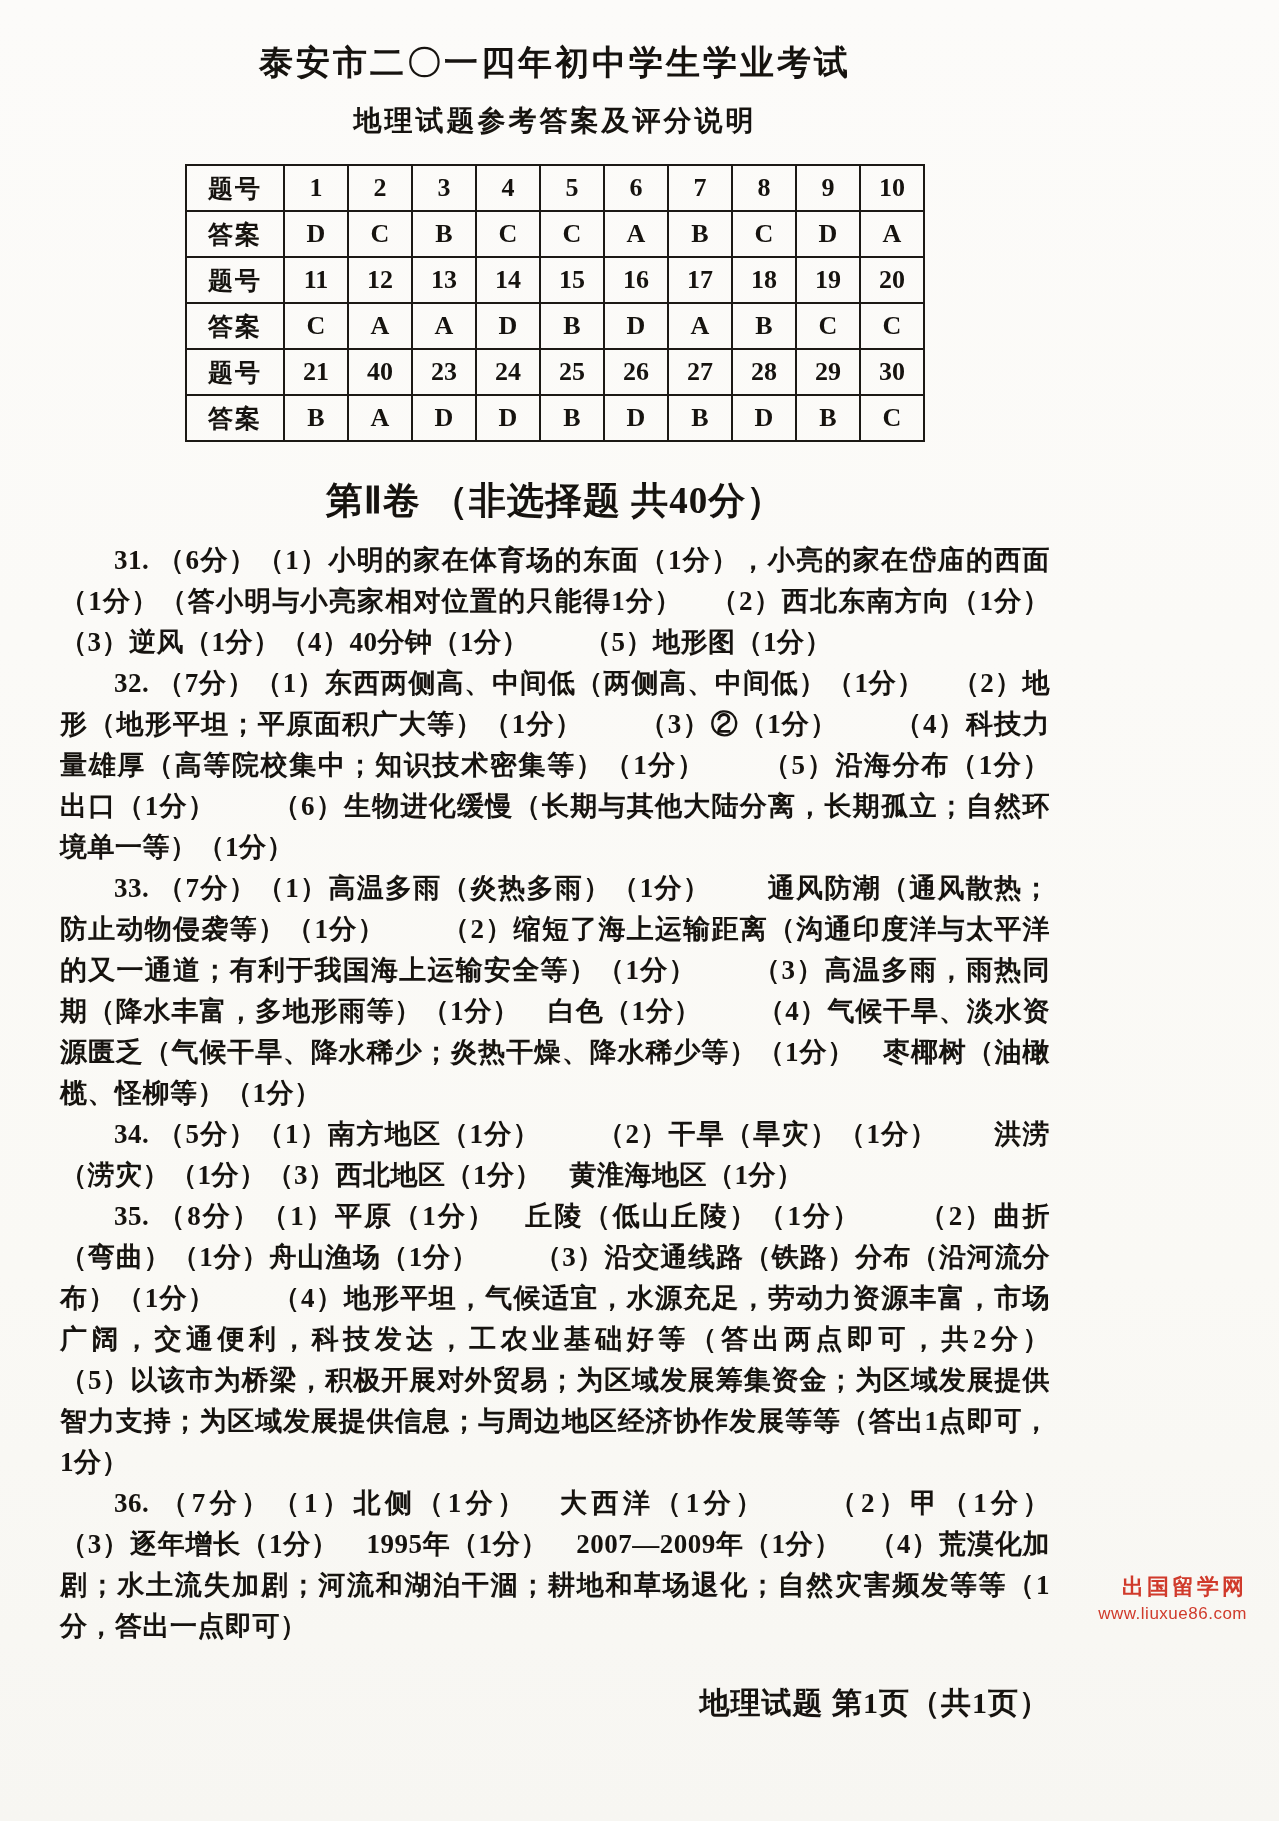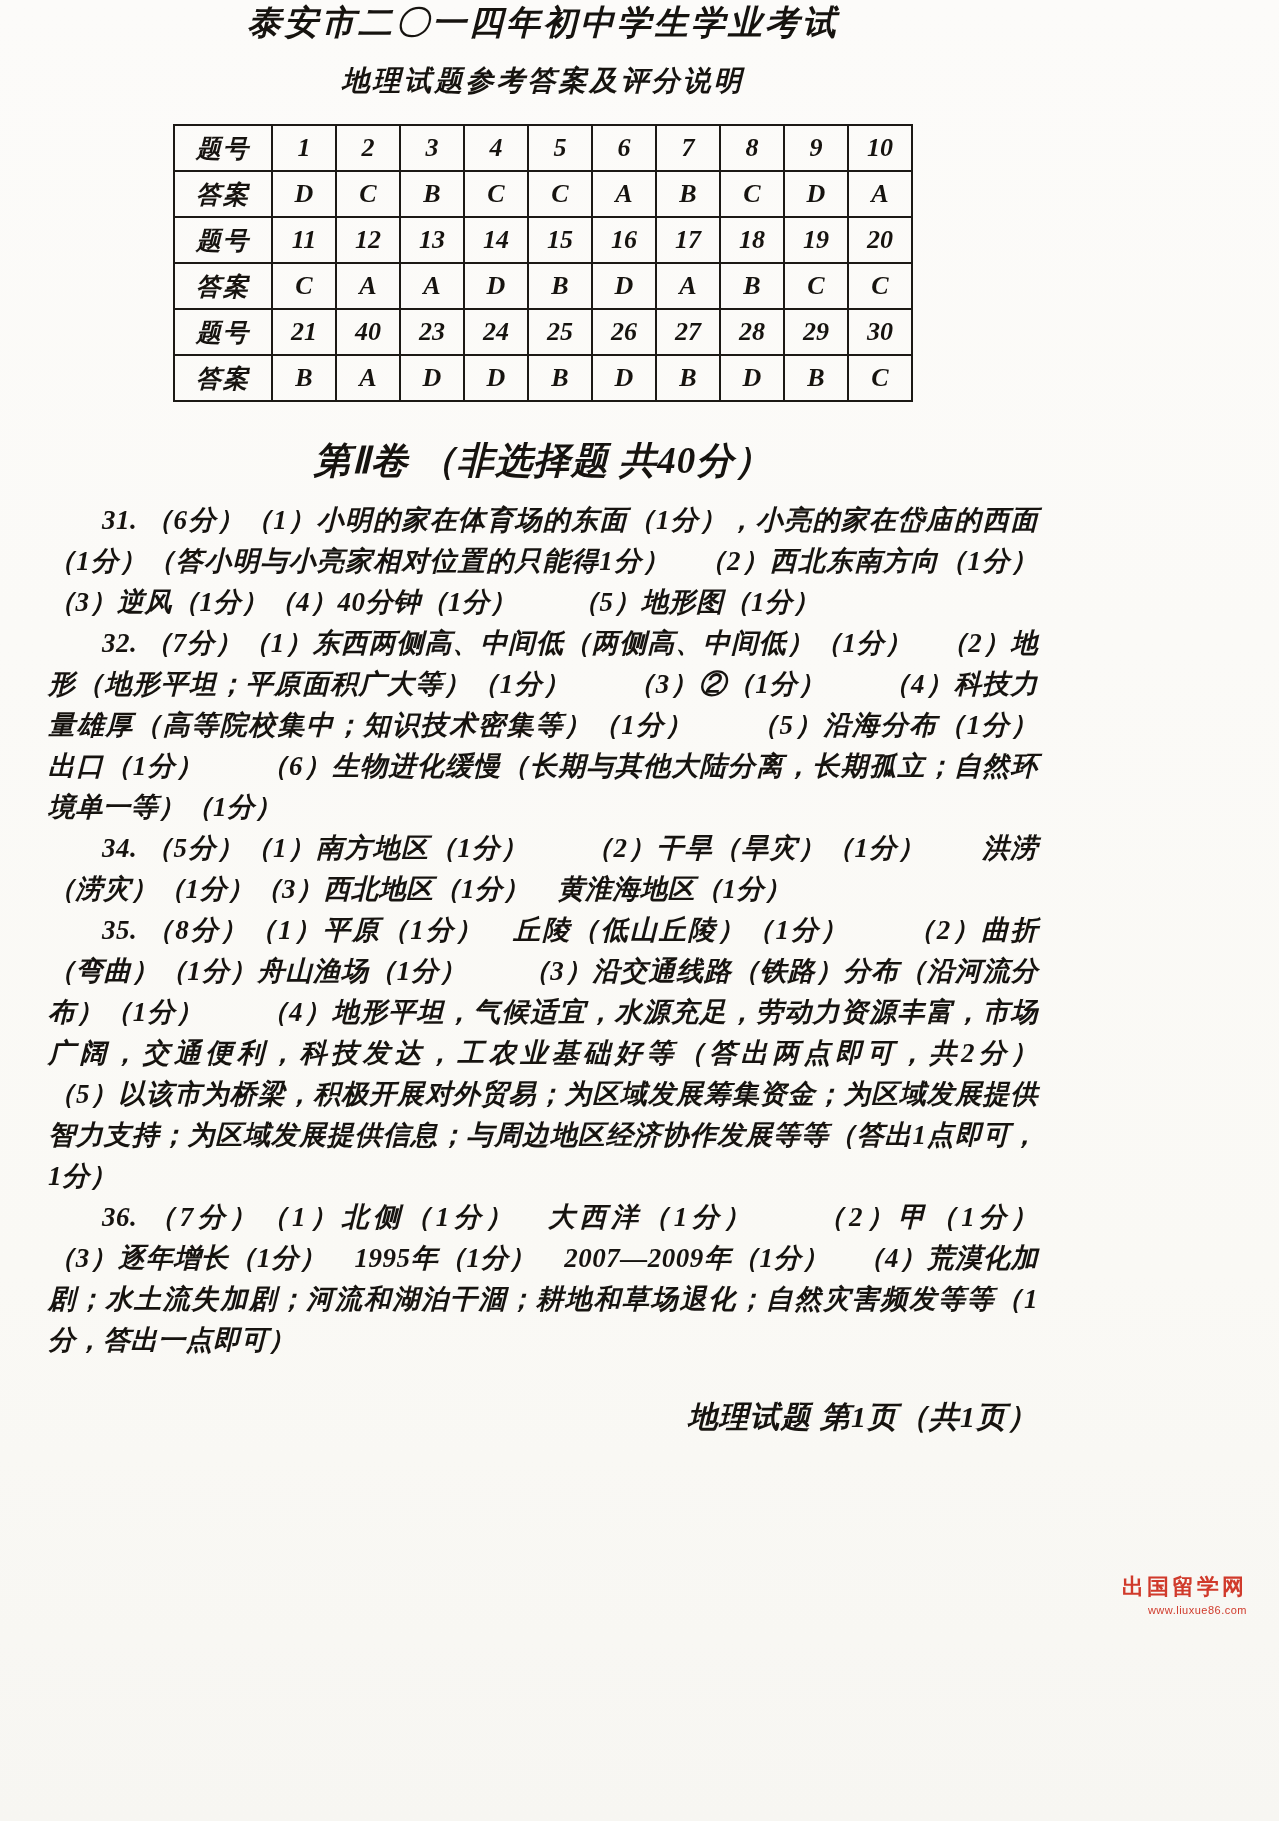--- a/index.html
+++ b/index.html
@@ -15,22 +15,22 @@
     position: relative;
     overflow: hidden;
   }
   .page {
     position: absolute;
     inset: 0;
     background: linear-gradient(180deg, #fcfbf9 0%, #faf9f5 70%, #f7f6f2 100%);
   }
   .doc {
     width: 990px;
-    margin-left: 48px;
-    font-style: italic;
+    margin-left: 60px;
+    padding-top: 40px;
   }
   .title1 {
     text-align: center;
     font-size: 34px;
     font-weight: bold;
     letter-spacing: 3px;
     margin: 0;
   }
   .title2 {
     text-align: center;
@@ -96,21 +96,21 @@
     text-align: right;
     color: #d03a2b;
     font-family: "Liberation Sans", sans-serif;
   }
   .watermark .wm1 {
     font-size: 22px;
     font-weight: bold;
     letter-spacing: 3px;
   }
   .watermark .wm2 {
-    font-size: 11px;
+    font-size: 17px;
     letter-spacing: 0.5px;
     margin-top: 2px;
     margin-left: 24px;
   }
 </style>
 </head>
 <body>
 
 <div class="page">
   <div class="doc">
@@ -201,20 +201,21 @@
             <td>C</td>
           </tr>
         </tbody>
     </table>
 
     <h2 class="sec-heading2">第Ⅱ卷 （非选择题 共40分）</h2>
 
     <div class="answers-list">
         <p class="answer-para">31. （6分）（1）小明的家在体育场的东面（1分），小亮的家在岱庙的西面（1分）（答小明与小亮家相对位置的只能得1分）　（2）西北东南方向（1分）　　（3）逆风（1分）（4）40分钟（1分）　　（5）地形图（1分）</p>
         <p class="answer-para">32. （7分）（1）东西两侧高、中间低（两侧高、中间低）（1分）　（2）地形（地形平坦；平原面积广大等）（1分）　　（3）②（1分）　　（4）科技力量雄厚（高等院校集中；知识技术密集等）（1分）　　（5）沿海分布（1分）　　出口（1分）　　（6）生物进化缓慢（长期与其他大陆分离，长期孤立；自然环境单一等）（1分）</p>
+        <p class="answer-para">33. （7分）（1）高温多雨（炎热多雨）（1分）　　通风防潮（通风散热；防止动物侵袭等）（1分）　　（2）缩短了海上运输距离（沟通印度洋与太平洋的又一通道；有利于我国海上运输安全等）（1分）　　（3）高温多雨，雨热同期（降水丰富，多地形雨等）（1分）　白色（1分）　　（4）气候干旱、淡水资源匮乏（气候干旱、降水稀少；炎热干燥、降水稀少等）（1分）　枣椰树（油橄榄、怪柳等）（1分）</p>
         <p class="answer-para">34. （5分）（1）南方地区（1分）　　（2）干旱（旱灾）（1分）　　洪涝（涝灾）（1分）（3）西北地区（1分）　黄淮海地区（1分）</p>
         <p class="answer-para">35. （8分）（1）平原（1分）　丘陵（低山丘陵）（1分）　　（2）曲折（弯曲）（1分）舟山渔场（1分）　　（3）沿交通线路（铁路）分布（沿河流分布）（1分）　　（4）地形平坦，气候适宜，水源充足，劳动力资源丰富，市场广阔，交通便利，科技发达，工农业基础好等（答出两点即可，共2分）　　（5）以该市为桥梁，积极开展对外贸易；为区域发展筹集资金；为区域发展提供智力支持；为区域发展提供信息；与周边地区经济协作发展等等（答出1点即可，1分）</p>
         <p class="answer-para">36. （7分）（1）北侧（1分）　大西洋（1分）　　（2）甲（1分）　　（3）逐年增长（1分）　1995年（1分）　2007—2009年（1分）　（4）荒漠化加剧；水土流失加剧；河流和湖泊干涸；耕地和草场退化；自然灾害频发等等（1分，答出一点即可）</p>
       </div>
 
     <div class="footer">地理试题 第1页（共1页）</div>
   </div>
 
   <div class="watermark">
     <div class="wm1">出国留学网</div>

